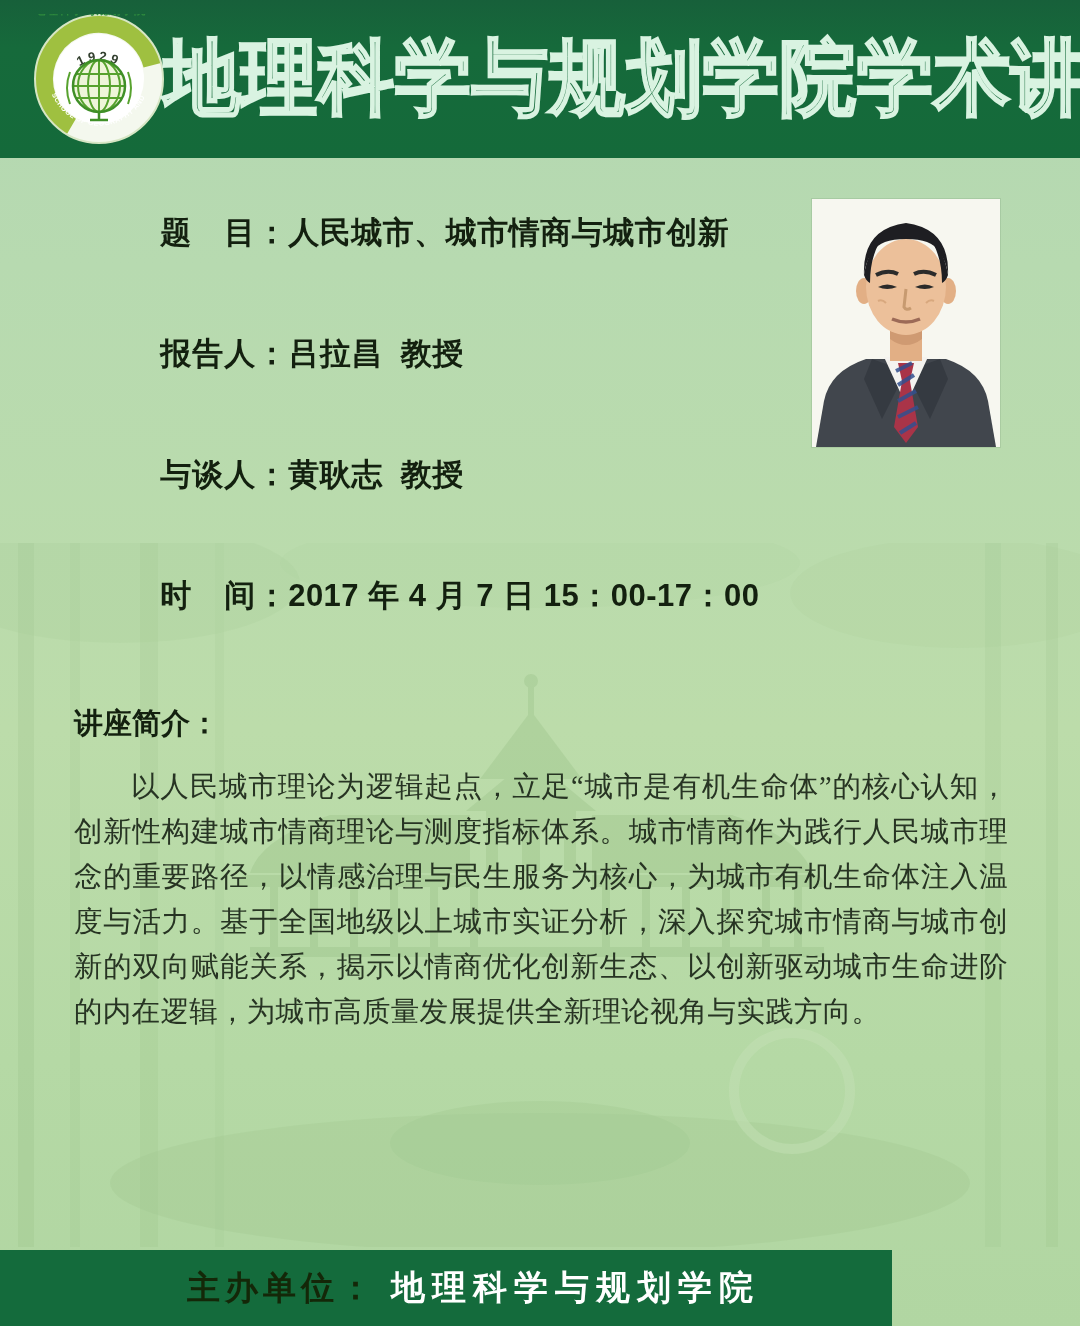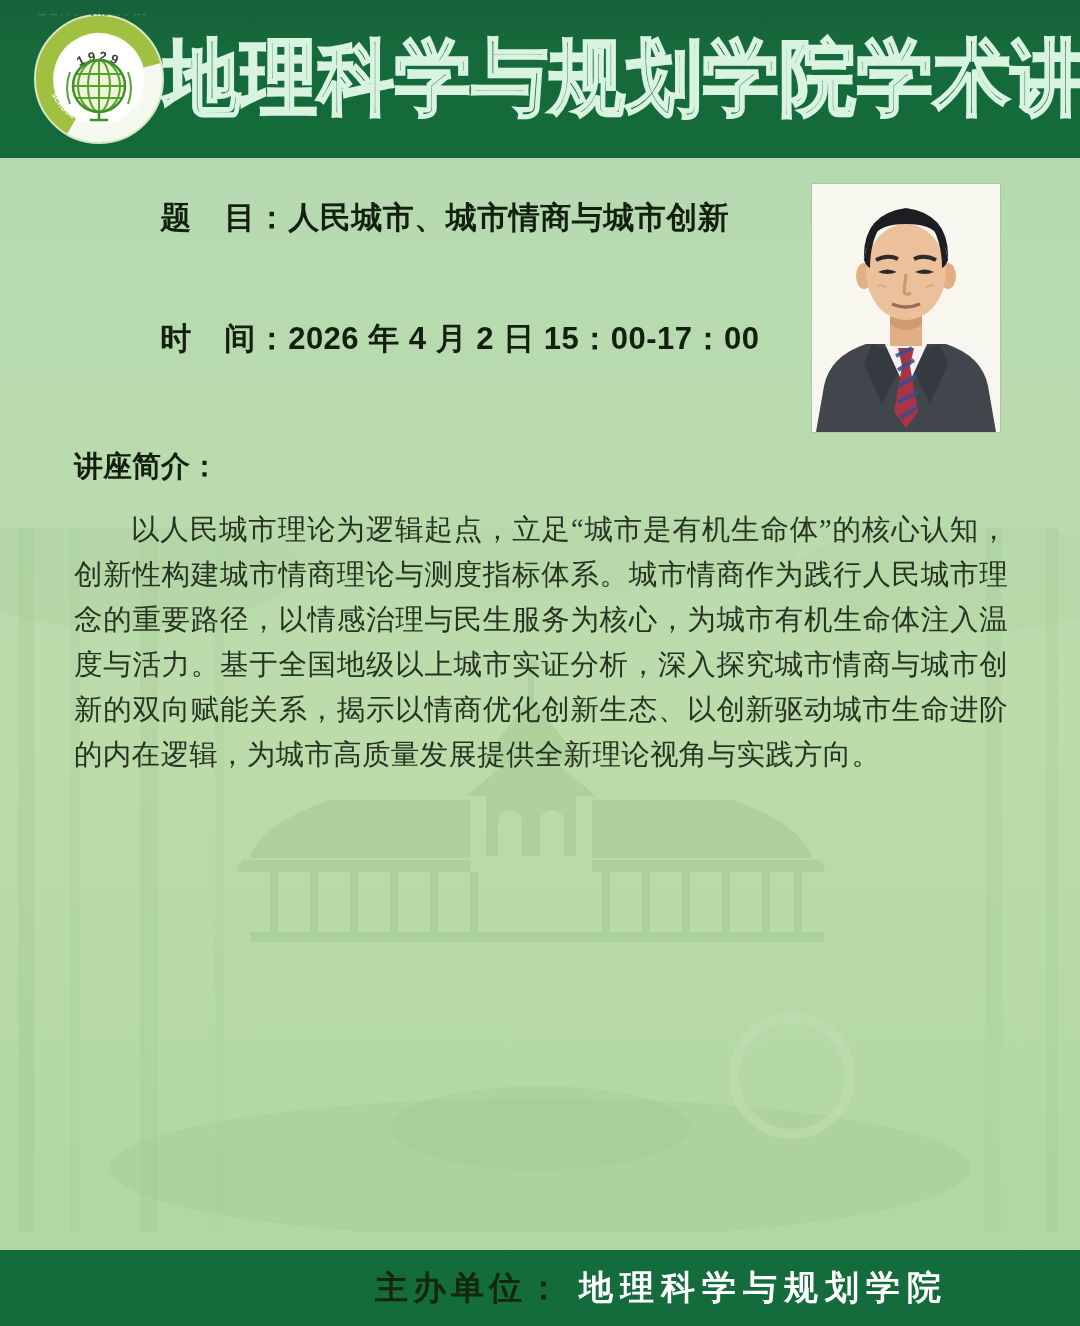--- a/index.html
+++ b/index.html
@@ -14,39 +14,39 @@
     background:linear-gradient(180deg,#17603a 0%,#166a3b 30%,#146a3a 100%);
     display:flex;align-items:center;
   }
   .logo{flex:0 0 auto;margin-left:34px;width:130px;height:130px;}
   .title{
     flex:1;text-align:center;font-size:76px;font-weight:bold;letter-spacing:1px;
     color:#d9f3e1;-webkit-text-fill-color:transparent;-webkit-text-stroke:2.4px #d9f3e1;
     white-space:nowrap;padding-right:18px;transform:scaleY(1.08);
   }
   
-  .main{position:absolute;top:140px;left:0;width:1080px;height:1092px;overflow:hidden;}
+  .main{position:absolute;top:155px;left:0;width:1080px;height:1092px;overflow:hidden;}
   .watermark{position:absolute;left:0;top:388px;width:1080px;height:704px;opacity:.30;pointer-events:none;}
   .content{position:relative;padding:30px 72px 0 74px;}
   .info-field{font-size:31px;font-weight:bold;color:#13200f;margin-bottom:25px;line-height:32px;white-space:pre-wrap;}
   .info-field .lab{letter-spacing:1px;}
   .info-field .val{letter-spacing:.5px;}
   .photo-frame{
     position:absolute;top:44px;right:80px;width:188px;height:248px;
     background:#fbfbf6;box-shadow:0 0 0 1px rgba(90,120,90,.15);
   }
   .section{margin-top:46px;}
   .section-heading{font-size:29px;font-weight:bold;color:#13200f;margin:0 0 20px 0;}
   .section-body{
     font-family:"Liberation Serif",serif;font-size:28.5px;line-height:45px;color:#273423;
     text-align:justify;text-indent:2em;margin:0;letter-spacing:.3px;
   }
   
   .footer{
-    position:absolute;left:0;bottom:0;width:1080px;height:76px;
+    position:absolute;left:0;bottom:0;width:892px;height:76px;
     background:#146b3c;display:flex;align-items:center;justify-content:flex-end;
     padding-right:132px;box-sizing:border-box;
   }
   .footer .host-label{font-size:33px;font-weight:bold;color:#142708;letter-spacing:5px;}
   .footer .host-value{font-size:34px;font-weight:bold;color:#ffffff;letter-spacing:7px;margin-left:14px;}
 </style>
 </head>
 <body>
 
 <div class="poster">
@@ -142,21 +142,27 @@
       </g>
     </svg>
 
     <div class="content">
 
       <div>
         <div class="info-field">
           <span class="lab">题　目：</span><span class="val">人民城市、城市情商与城市创新</span>
         </div>
         <div class="info-field">
-          <span class="lab">时　间：</span><span class="val">2026 年 4 月 2 日 15：00-17：00</span>
+          <span class="lab">报告人：</span><span class="val">吕拉昌  教授</span>
+        </div>
+        <div class="info-field">
+          <span class="lab">与谈人：</span><span class="val">黄耿志  教授</span>
+        </div>
+        <div class="info-field">
+          <span class="lab">时　间：</span><span class="val">2017 年 4 月 7 日 15：00-17：00</span>
         </div>
       </div>
 
       <div class="section" style="margin-top:60px;">
         <h2 class="section-heading">讲座简介：</h2>
         <p class="section-body">以人民城市理论为逻辑起点，立足“城市是有机生命体”的核心认知，创新性构建城市情商理论与测度指标体系。城市情商作为践行人民城市理念的重要路径，以情感治理与民生服务为核心，为城市有机生命体注入温度与活力。基于全国地级以上城市实证分析，深入探究城市情商与城市创新的双向赋能关系，揭示以情商优化创新生态、以创新驱动城市生命进阶的内在逻辑，为城市高质量发展提供全新理论视角与实践方向。</p>
       </div>
 
     </div>
 

